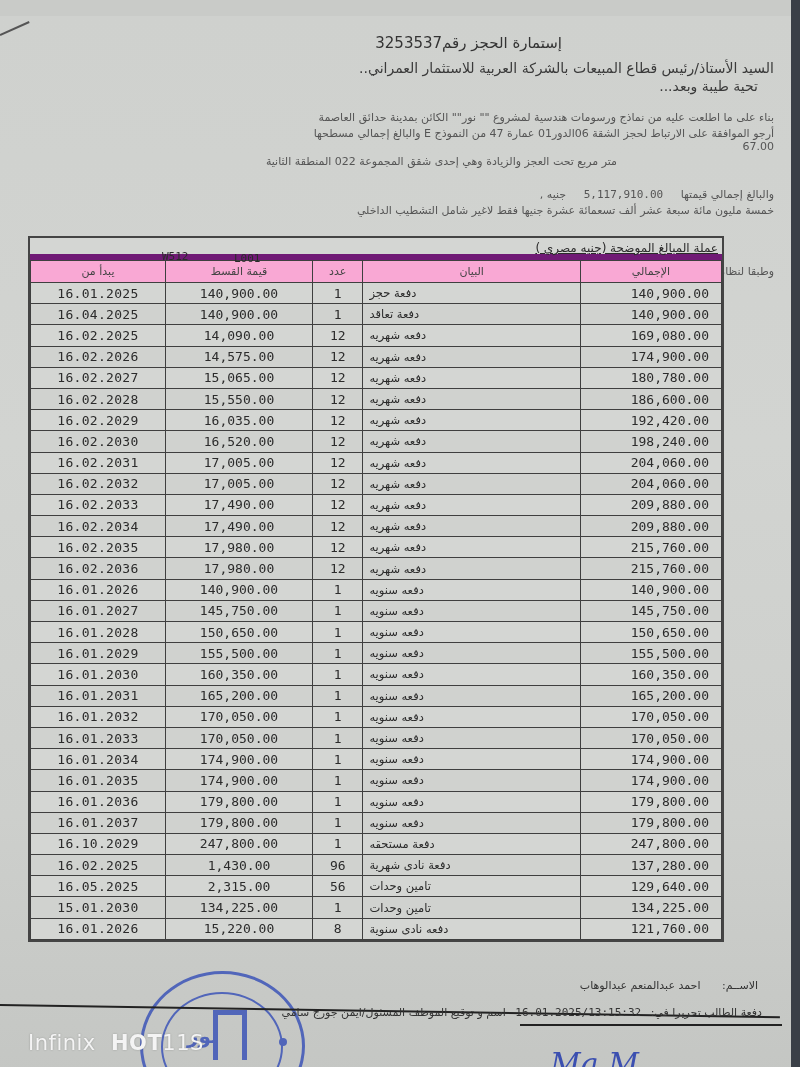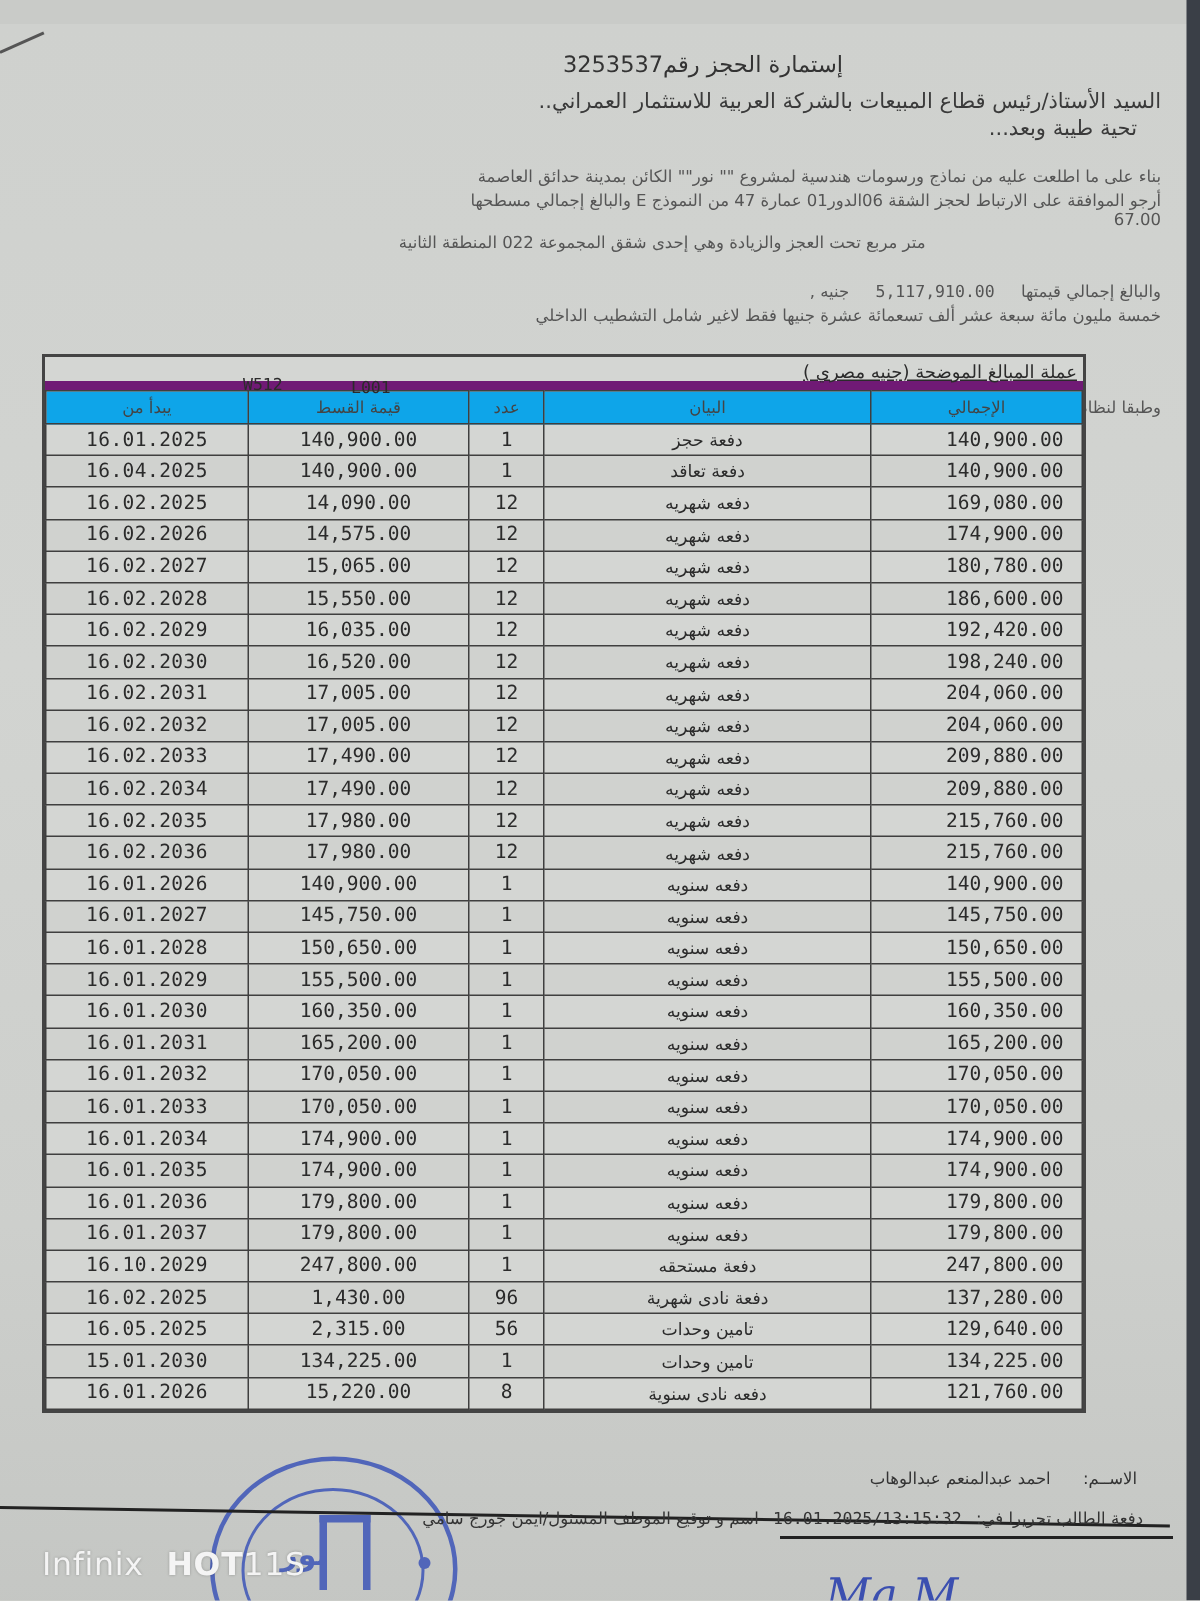--- a/index.html
+++ b/index.html
@@ -51,28 +51,28 @@
     font-family: "DejaVu Sans", sans-serif; font-size: 12px;
   }
   .currency-label {
     position: absolute; right: 4px; top: 3px; direction: rtl; text-decoration: underline;
   }
   .code-a { position: absolute; left: 132px; top: 12px; font-size: 11px; font-family: "DejaVu Sans Mono", monospace; text-align: right; }
   .code-b { position: absolute; left: 204px; top: 14px; font-size: 11px; font-family: "DejaVu Sans Mono", monospace; }
   table { width: 100%; border-collapse: collapse; }
   th, td { border: 1px solid #3f3f3f; height: 21.2px; font-size: 13px; padding: 0 6px; }
   th {
-    background: #0ea5e9; font-family: "DejaVu Sans", sans-serif; font-weight: normal;
+    background: #f9a8d4; font-family: "DejaVu Sans", sans-serif; font-weight: normal;
     font-size: 11px; color: #444; direction: rtl; height: 22px;
   }
   td.date { text-align: center; width: 134px; letter-spacing: 0.3px; }
   td.amount { text-align: center; width: 146px; }
   td.count { text-align: center; width: 50px; }
   td.desc {
-    text-align: center; width: 216px; direction: rtl;
+    text-align: left; width: 216px; direction: rtl;
     font-family: "DejaVu Sans", sans-serif; font-size: 11.5px;
   }
   td.total { text-align: right; width: 140px; padding-right: 12px; }
   tr:nth-child(even) td { background: #d0d2cf; }
 
   .name-line {
     position: absolute; top: 963px; right: 34px; direction: rtl;
     font-family: "DejaVu Sans", sans-serif; font-size: 11px; color: #333;
   }
   .name-line .lbl { margin-left: 18px; }

